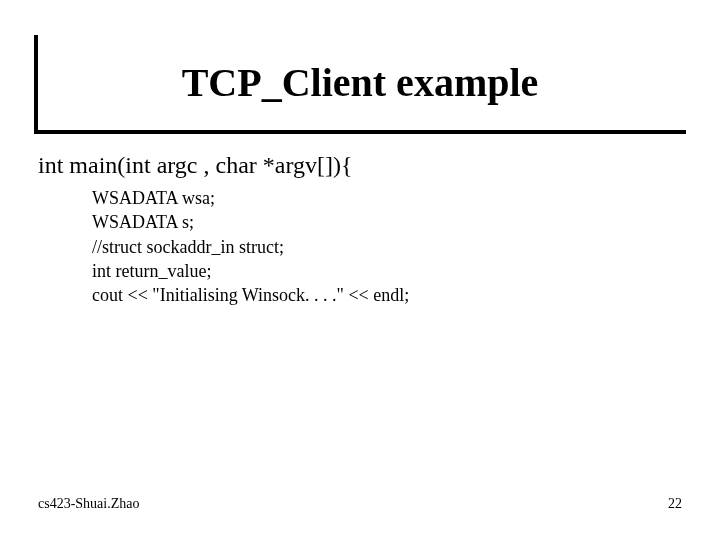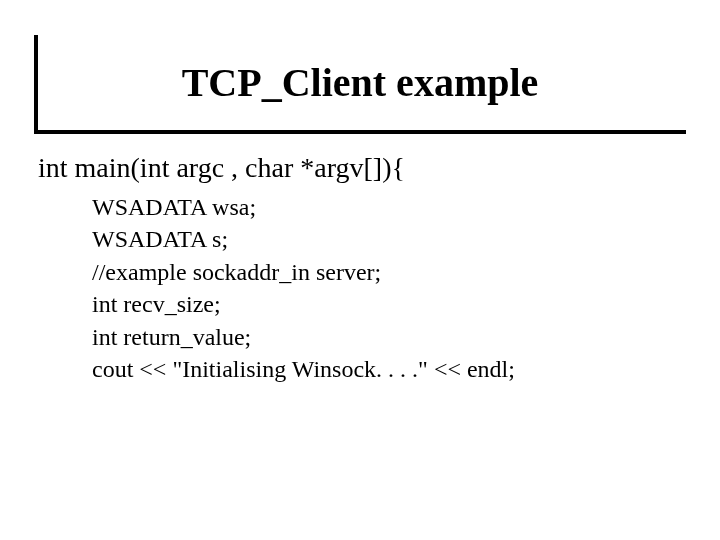--- a/index.html
+++ b/index.html
@@ -3,42 +3,45 @@
 <meta charset="utf-8">
 <style>
   * { margin: 0; padding: 0; box-sizing: border-box; }
   html, body { width: 720px; height: 540px; background: #fff; font-family: "Times New Roman", Times, serif; color: #000; }
   .slide { position: relative; width: 720px; height: 540px; }
   .title-block { position: absolute; left: 34px; top: 35px; width: 652px; }
   .title-vline { position: absolute; left: 0; top: 0; width: 0; height: 98px; border-left: 4px solid #000; }
   .title-text { font-size: 40px; font-weight: bold; text-align: center; padding-top: 24px; padding-bottom: 24px; }
   .title-hline { border-top: 4px solid #000; width: 100%; height: 0; }
   .content { position: absolute; left: 38px; top: 150px; width: 644px; }
-  .sig { font-size: 28px; line-height: 1.25; }
+  .sig { font-size: 24px; line-height: 1.25; }
   .body-block { padding-left: 54px; padding-top: 6px; }
-  .body-line { font-size: 24px; line-height: 1.35; }
+  .body-line { font-size: 18px; line-height: 1.35; }
   .footer { position: absolute; left: 38px; bottom: 28px; width: 644px; font-size: 14px; display: flex; justify-content: space-between; }
 </style>
 </head>
 <body>
 
 <div class="slide">
 
   <div class="title-block">
     <div class="title-vline"></div>
     <div class="title-text">TCP_Client example</div>
     <div class="title-hline"></div>
   </div>
 
   <div class="content">
     <div class="sig">int main(int argc , char *argv[]){</div>
     <div class="body-block">
       <div class="body-line">WSADATA wsa;</div>
       <div class="body-line">WSADATA s;</div>
-      <div class="body-line">//example sockaddr_in server;</div>
-      <div class="body-line">int recv_size;</div>
+      <div class="body-line">//struct sockaddr_in struct;</div>
       <div class="body-line">int return_value;</div>
       <div class="body-line">cout &lt;&lt; "Initialising Winsock. . . ." &lt;&lt; endl;</div>
     </div>
   </div>
 
+  <div class="footer">
+    <span>cs423-Shuai.Zhao</span>
+    <span>22</span>
+  </div>
 
 </div>
 
 </body></html>

